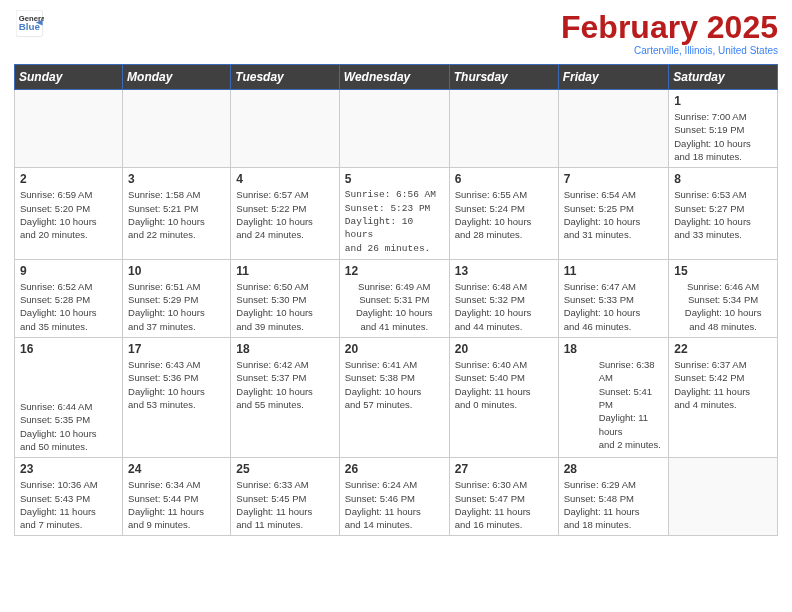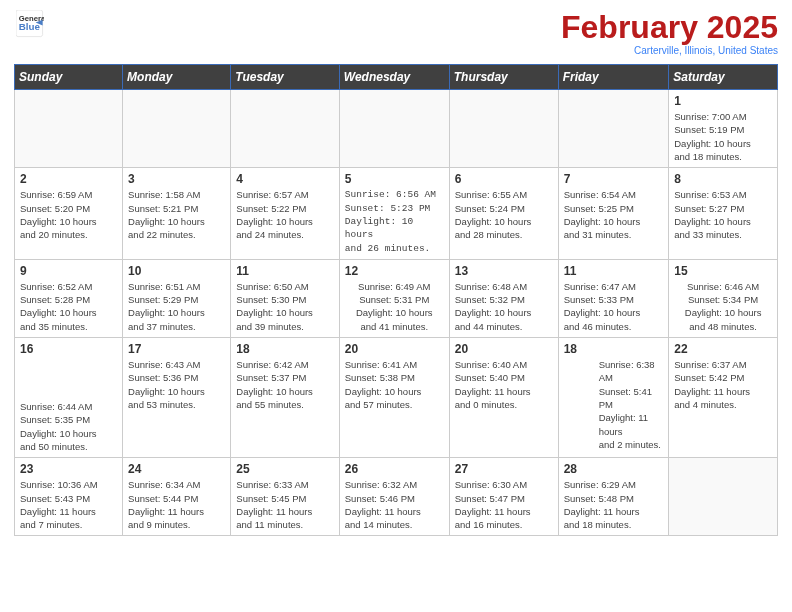--- a/index.html
+++ b/index.html
@@ -303,21 +303,21 @@
           </td>
           <td>
             <span class="day-num">25</span>
             <div class="day-info" style="white-space: pre-line;">Sunrise: 6:33 AM
 Sunset: 5:45 PM
 Daylight: 11 hours
 and 11 minutes.</div>
           </td>
           <td>
             <span class="day-num">26</span>
-            <div class="day-info" style="white-space: pre-line;">Sunrise: 6:32 AM
+            <div class="day-info" style="white-space: pre-line;">Sunrise: 6:24 AM
 Sunset: 5:46 PM
 Daylight: 11 hours
 and 14 minutes.</div>
           </td>
           <td>
             <span class="day-num">27</span>
             <div class="day-info" style="white-space: pre-line;">Sunrise: 6:30 AM
 Sunset: 5:47 PM
 Daylight: 11 hours
 and 16 minutes.</div>

